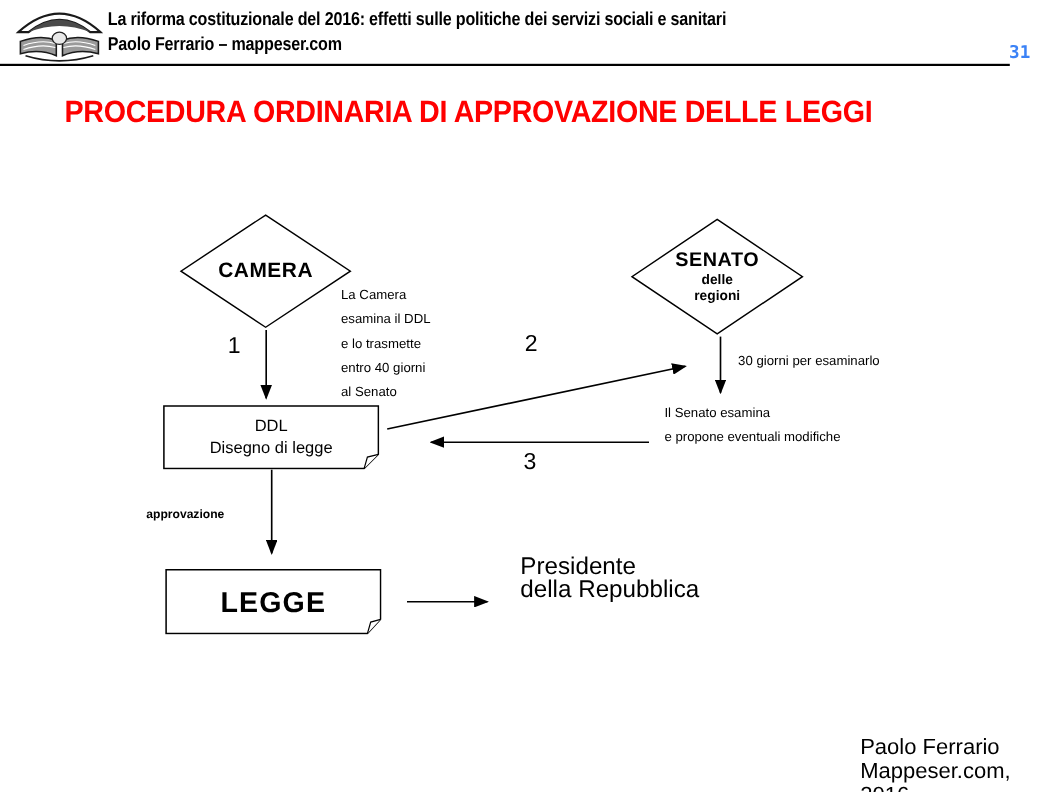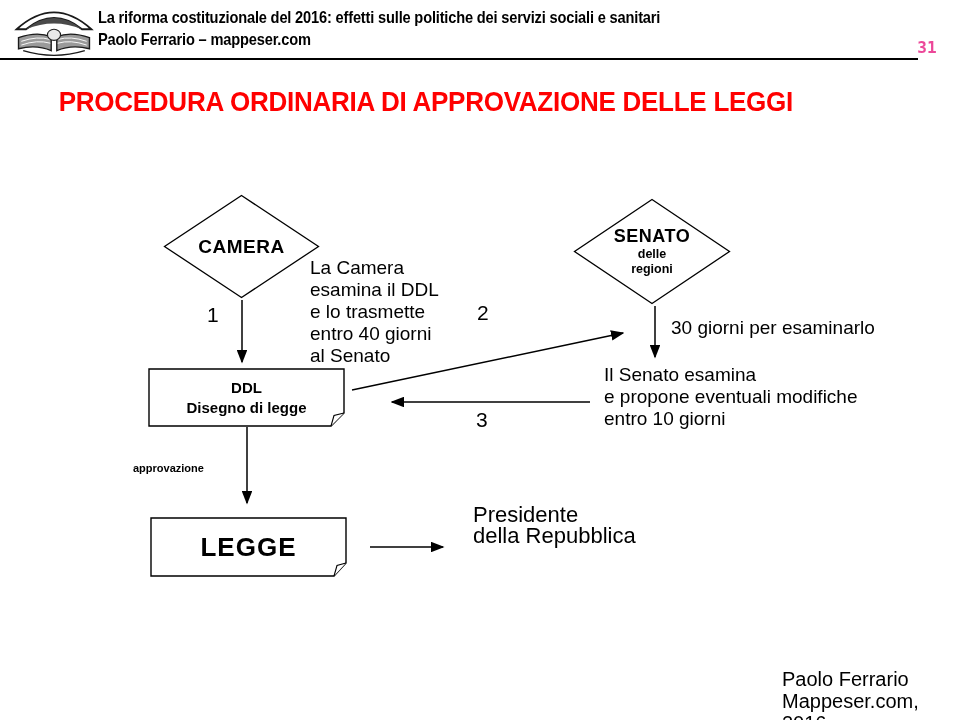--- a/index.html
+++ b/index.html
@@ -16,21 +16,21 @@
   .logo { position: absolute; left: 10px; top: 4px; width: 88px; height: 56px; }
   .header-text {
     position: absolute; left: 98px; top: 7px;
     font-weight: bold; font-size: 17px; line-height: 22px;
     transform: scaleX(0.86); transform-origin: left top;
     letter-spacing: -0.2px; white-space: nowrap;
   }
   .page-number {
     position: absolute; left: 912px; top: 38px; width: 30px;
     font-weight: bold; font-size: 16px; text-align: center;
-    color: #ec4899; font-family: "DejaVu Sans Mono", monospace;
+    color: #3b82f6; font-family: "DejaVu Sans Mono", monospace;
   }
   .header-rule {
     position: absolute; left: 0; top: 58px; width: 918px; height: 0;
     border-top: 2px solid #000;
   }
 
   
   .slide-title {
     position: absolute; left: 0; top: 87px; width: 960px; text-align: left; padding-left: 31px;
   }
@@ -47,25 +47,25 @@
     position: absolute; left: 0; top: 0; width: 100%; height: 100%;
     display: flex; flex-direction: column; align-items: center; justify-content: center;
     text-align: center;
   }
   .diamond-camera { left: 163px; top: 194px; width: 157px; height: 105px; }
   .diamond-camera .shape-label { font-weight: bold; font-size: 19px; letter-spacing: 0.5px; }
   .diamond-senato { left: 573px; top: 198px; width: 158px; height: 107px; }
   .senato-main { font-weight: bold; font-size: 18px; letter-spacing: 0.5px; }
   .senato-sub  { font-weight: bold; font-size: 12.5px; line-height: 15px; }
   .doc-ddl   { left: 148px; top: 368px; width: 197px; height: 59px; }
-  .doc-ddl .shape-label { font-weight: bold; font-size: 15px; line-height: 20px; }
+  .doc-ddl .shape-label { font-weight: normal; font-size: 15px; line-height: 20px; }
   .doc-legge { left: 150px; top: 517px; width: 197px; height: 60px; }
   .doc-legge .shape-label { font-weight: bold; font-size: 26px; letter-spacing: 1px; }
 
-  .note { position: absolute; font-size: 19px; line-height: 22px; white-space: nowrap; }
+  .note { position: absolute; font-size: 12px; line-height: 22px; white-space: nowrap; }
   .note-camera   { left: 310px; top: 257px; }
   .note-30giorni { left: 671px; top: 317px; }
   .note-senato   { left: 604px; top: 364px; }
   .step-label { position: absolute; font-size: 21px; }
   .step-1 { left: 207px; top: 303px; }
   .step-2 { left: 477px; top: 301px; }
   .step-3 { left: 476px; top: 408px; }
   .approvazione-label { position: absolute; left: 133px; top: 462px; font-weight: bold; font-size: 11px; }
   .presidente-label   { position: absolute; left: 473px; top: 504px; font-weight: normal; font-size: 22px; line-height: 21px; }
 
@@ -164,21 +164,20 @@
 
   <div class="step-label step-1">1</div>
   <div class="step-label step-2">2</div>
   <div class="step-label step-3">3</div>
 
   <div class="note note-30giorni">30 giorni per esaminarlo</div>
 
   <div class="note note-senato">
     <div>Il Senato esamina</div>
     <div>e propone eventuali modifiche</div>
-    <div>entro 10 giorni</div>
   </div>
 
   <div class="approvazione-label">approvazione</div>
 
   <div class="presidente-label">
     <div>Presidente</div>
     <div>della Repubblica</div>
   </div>
 
   <div class="footer">

